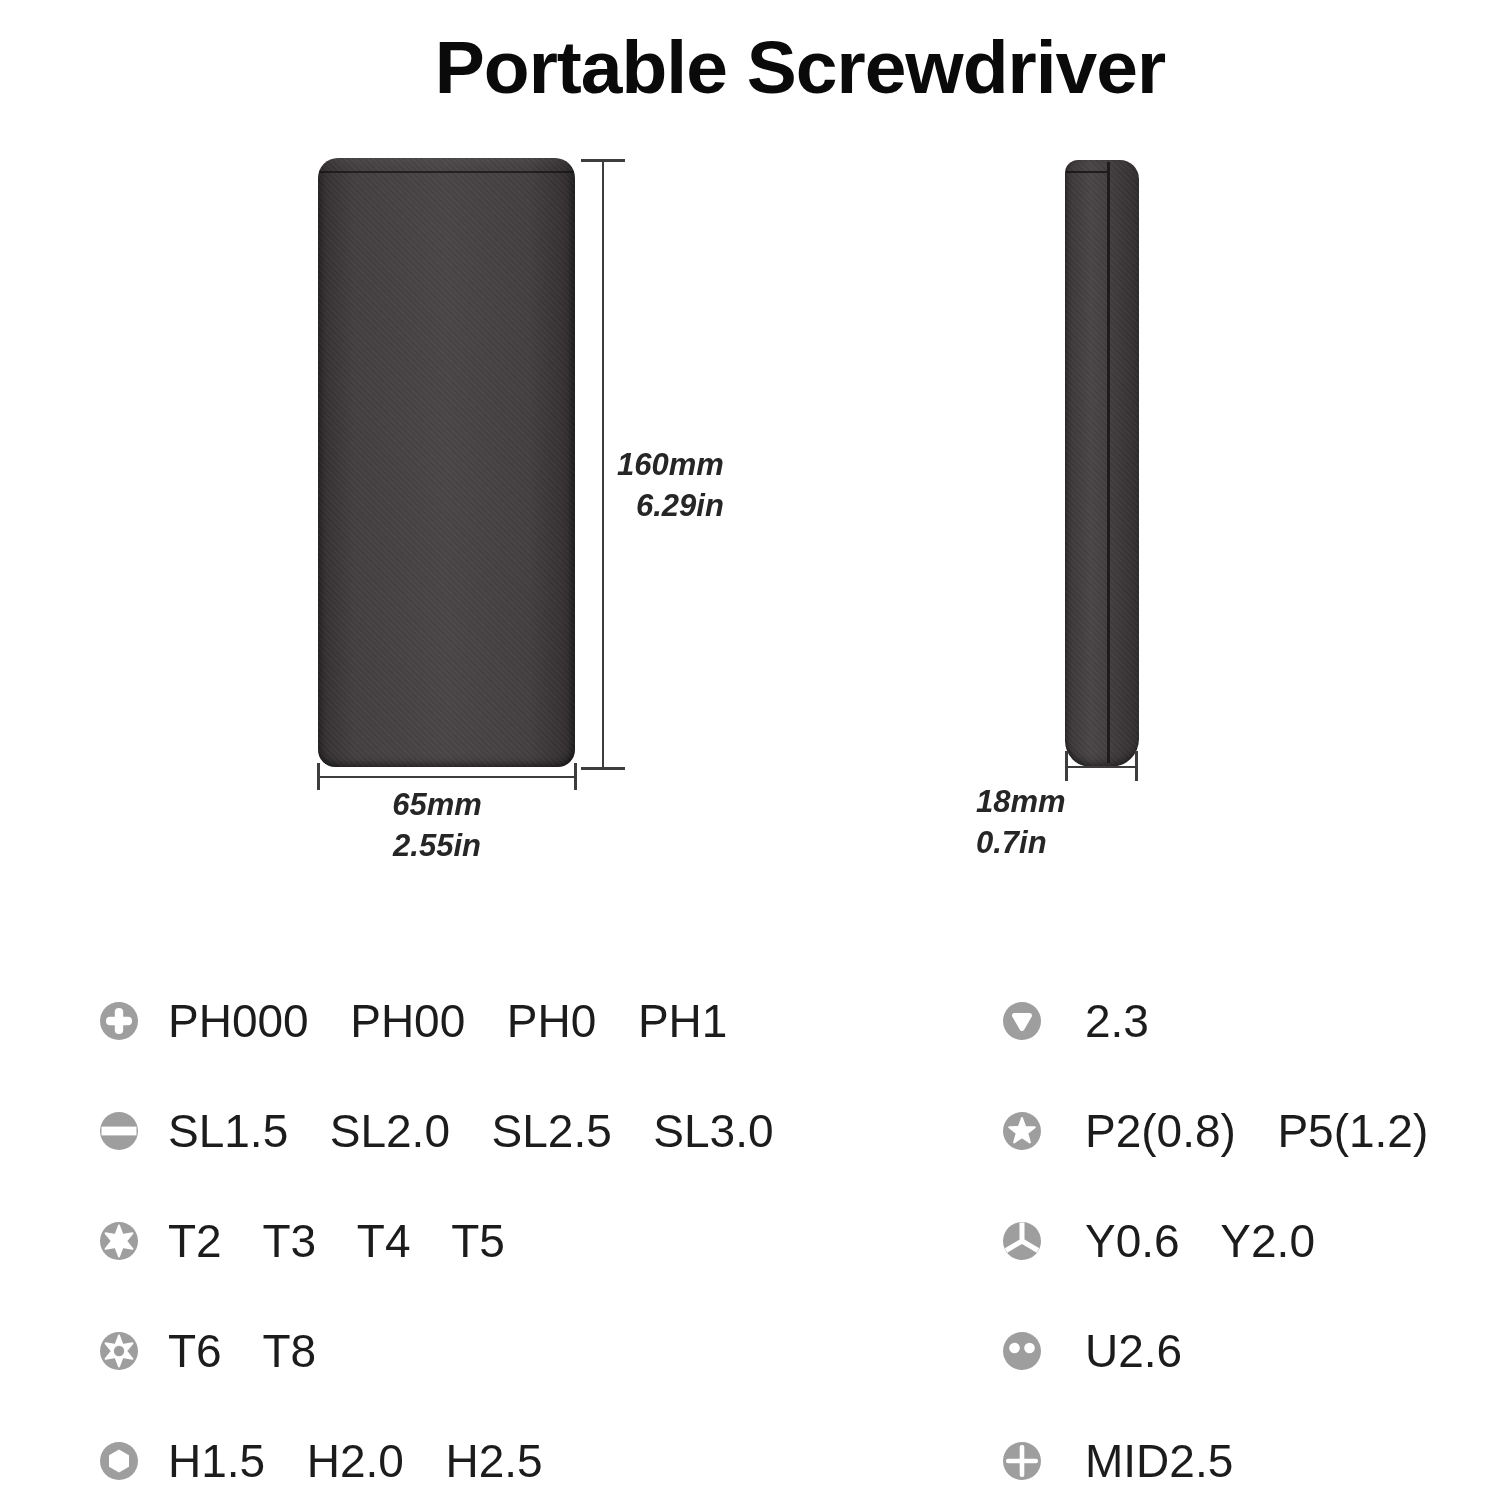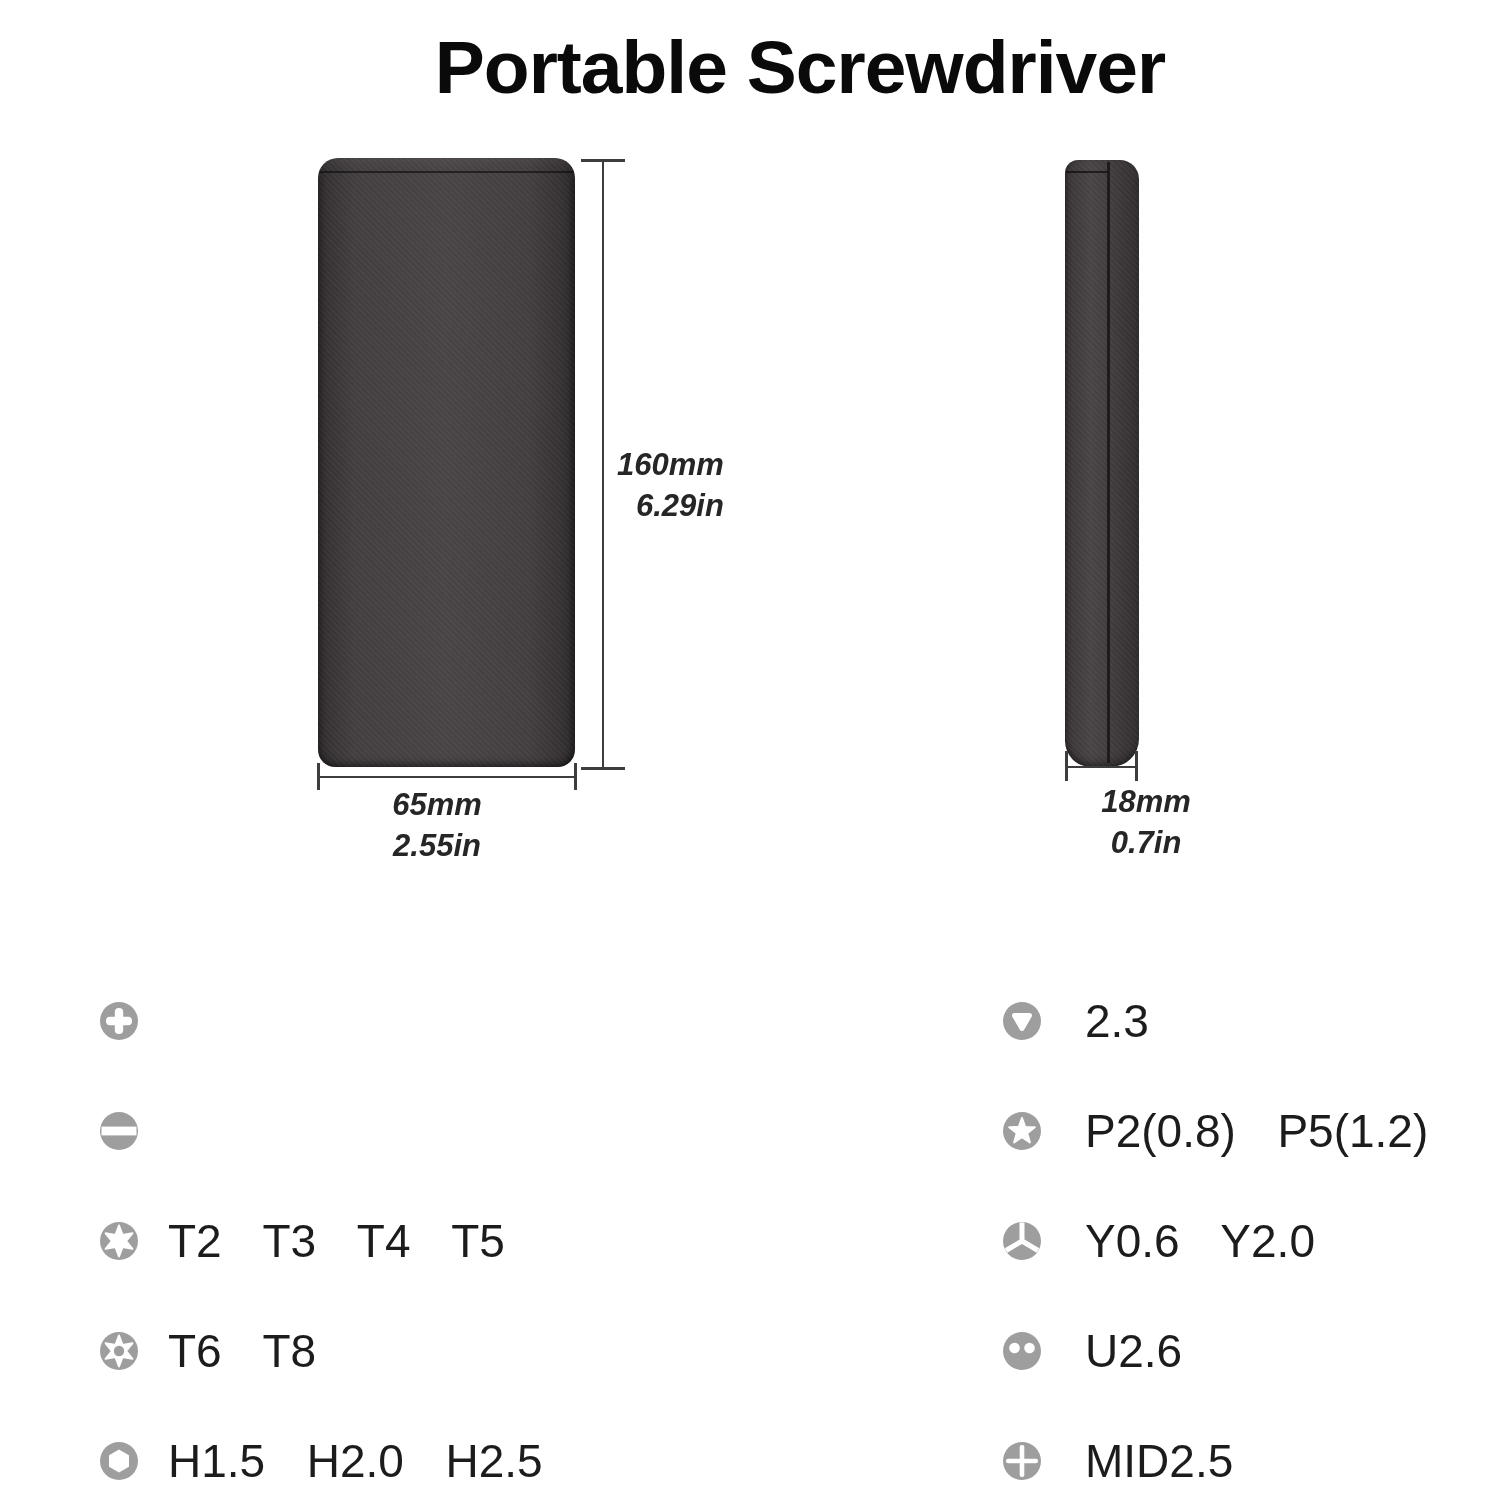--- a/index.html
+++ b/index.html
@@ -67,21 +67,21 @@
   .h-dim-side-line{left:1066px;top:766px;width:72px;height:2px;}
   .h-dim-side-tick-l{left:1065px;top:751px;width:3px;height:30px;}
   .h-dim-side-tick-r{left:1135px;top:751px;width:3px;height:30px;}
 
   .dim-label{
     position:absolute;font-size:31px;font-weight:bold;font-style:italic;
     color:var(--dimension-text);line-height:41px;
   }
   .dim-height{left:617px;top:444px;text-align:right;}
   .dim-width-front{left:308px;top:784px;width:258px;text-align:center;}
-  .dim-width-side{left:1076px;top:781px;width:140px;text-align:center;}
+  .dim-width-side{left:976px;top:781px;width:140px;}
 
   
   .bit-col{position:absolute;}
   .bit-col-left{left:100px;top:992px;}
   .bit-col-right{left:1003px;top:992px;}
   .bit-row{display:flex;align-items:center;height:58px;margin-bottom:52px;}
   .bit-icon{width:38px;height:38px;flex:none;margin-right:30px;}
   .bit-col-right .bit-icon{margin-right:44px;}
   .bit-icon svg{display:block;width:38px;height:38px;}
   .ic-bg{fill:var(--icon-gray);}
@@ -129,29 +129,31 @@
   <div class="bit-col bit-col-left">
 
     <div class="bit-row">
       <span class="bit-icon">
         <svg viewBox="0 0 38 38">
             <circle class="ic-bg" cx="19" cy="19" r="19"></circle>
             <rect class="ic-fg" x="6" y="14.8" width="26" height="8.4" rx="4"></rect>
             <rect class="ic-fg" x="14.8" y="6" width="8.4" height="26" rx="4"></rect>
           </svg>
       </span>
+      <span class="bit-label">PH000  PH00  PH0  PH1</span>
     </div>
 
     <div class="bit-row">
       <span class="bit-icon">
         <svg viewBox="0 0 38 38">
             <circle class="ic-bg" cx="19" cy="19" r="19"></circle>
             <rect class="ic-fg" x="1.5" y="14.6" width="35" height="8.8"></rect>
           </svg>
       </span>
+      <span class="bit-label">SL1.5  SL2.0  SL2.5  SL3.0</span>
     </div>
 
     <div class="bit-row">
       <span class="bit-icon">
         <svg viewBox="0 0 38 38">
             <circle class="ic-bg" cx="19" cy="19" r="19"></circle>
             <polygon class="ic-fgs" points="19,3.5 22.5,12.9 32.4,11.3 26,19 32.4,26.8 22.5,25.1 19,34.5 15.5,25.1 5.6,26.8 12,19 5.6,11.3 15.5,12.9"></polygon>
           </svg>
       </span>
       <span class="bit-label">T2  T3  T4  T5</span>

